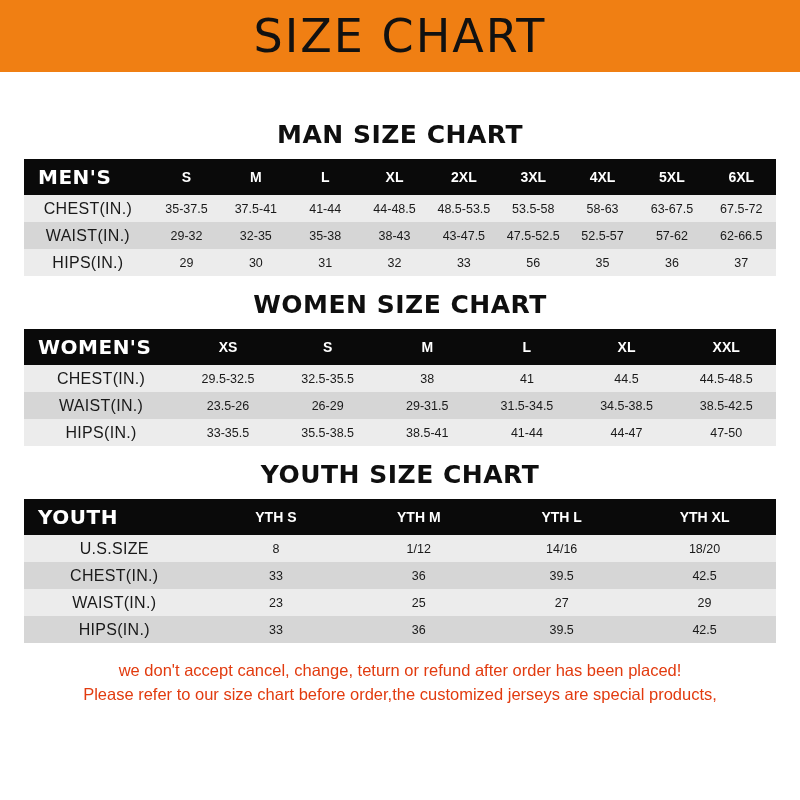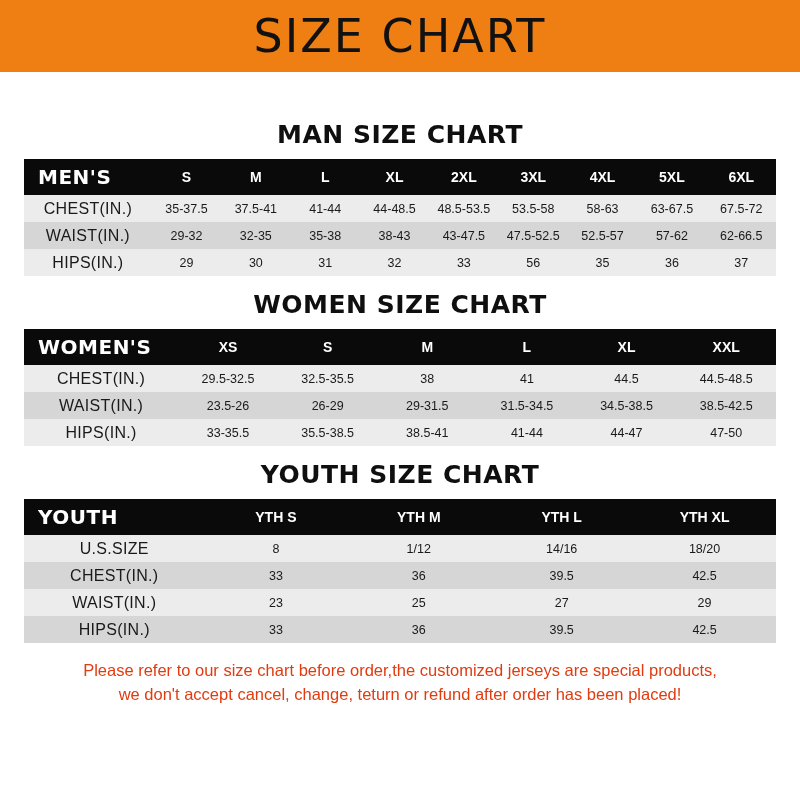--- a/index.html
+++ b/index.html
@@ -286,18 +286,18 @@
           <td class="rowlabel">HIPS(IN.)</td>
           <td>33</td>
           <td>36</td>
           <td>39.5</td>
           <td>42.5</td>
         </tr>
       </tbody>
     </table>
 
     <div class="footer-note">
+      <div>we don't accept cancel, change, teturn or refund after order has been placed!</div>
       <div>Please refer to our size chart before order,the customized jerseys are special products,</div>
-      <div>we don't accept cancel, change, teturn or refund after order has been placed!</div>
     </div>
 
   </div>
 </div>
 
 </body></html>

